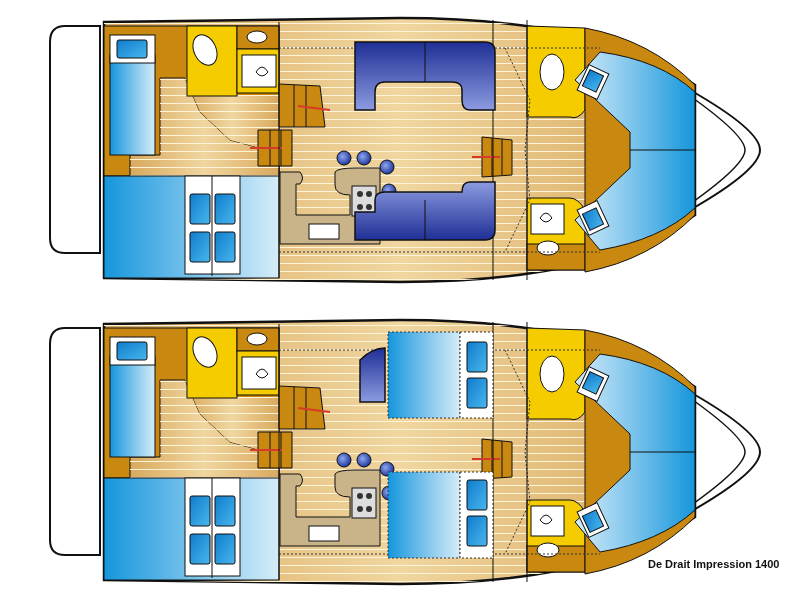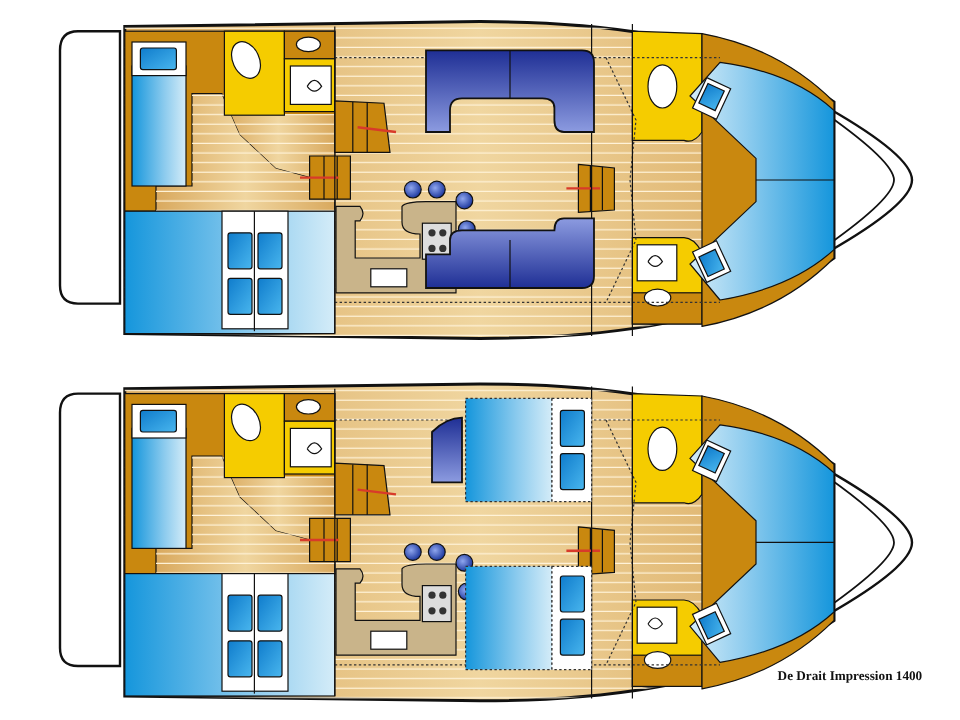--- a/index.html
+++ b/index.html
@@ -1,18 +1,18 @@
 <!DOCTYPE html>
 <html><head>
 <meta charset="utf-8">
 <style>
   html,body{margin:0;padding:0;background:#fff;}
   body{width:800px;height:600px;position:relative;overflow:hidden;font-family:"DejaVu Sans",sans-serif;}
   svg{position:absolute;left:0;top:0;}
-  .caption{position:absolute;left:648px;top:558px;font-size:11px;font-weight:bold;color:#111;font-family:Liberation Serif, serif;}
+  .caption{position:absolute;left:648px;top:558px;font-size:11px;font-weight:bold;color:#111;font-family:Liberation Sans, sans-serif;}
 </style>
 </head>
 <body>
 
 <svg width="800" height="600" viewBox="0 0 800 600">
   <defs>
     <linearGradient id="teak" x1="0" x2="1" y1="0" y2="0">
       <stop offset="0" stop-color="#d9a95e"></stop>
       <stop offset="0.5" stop-color="#f0d6a0"></stop>
       <stop offset="1" stop-color="#d9a95e"></stop>

